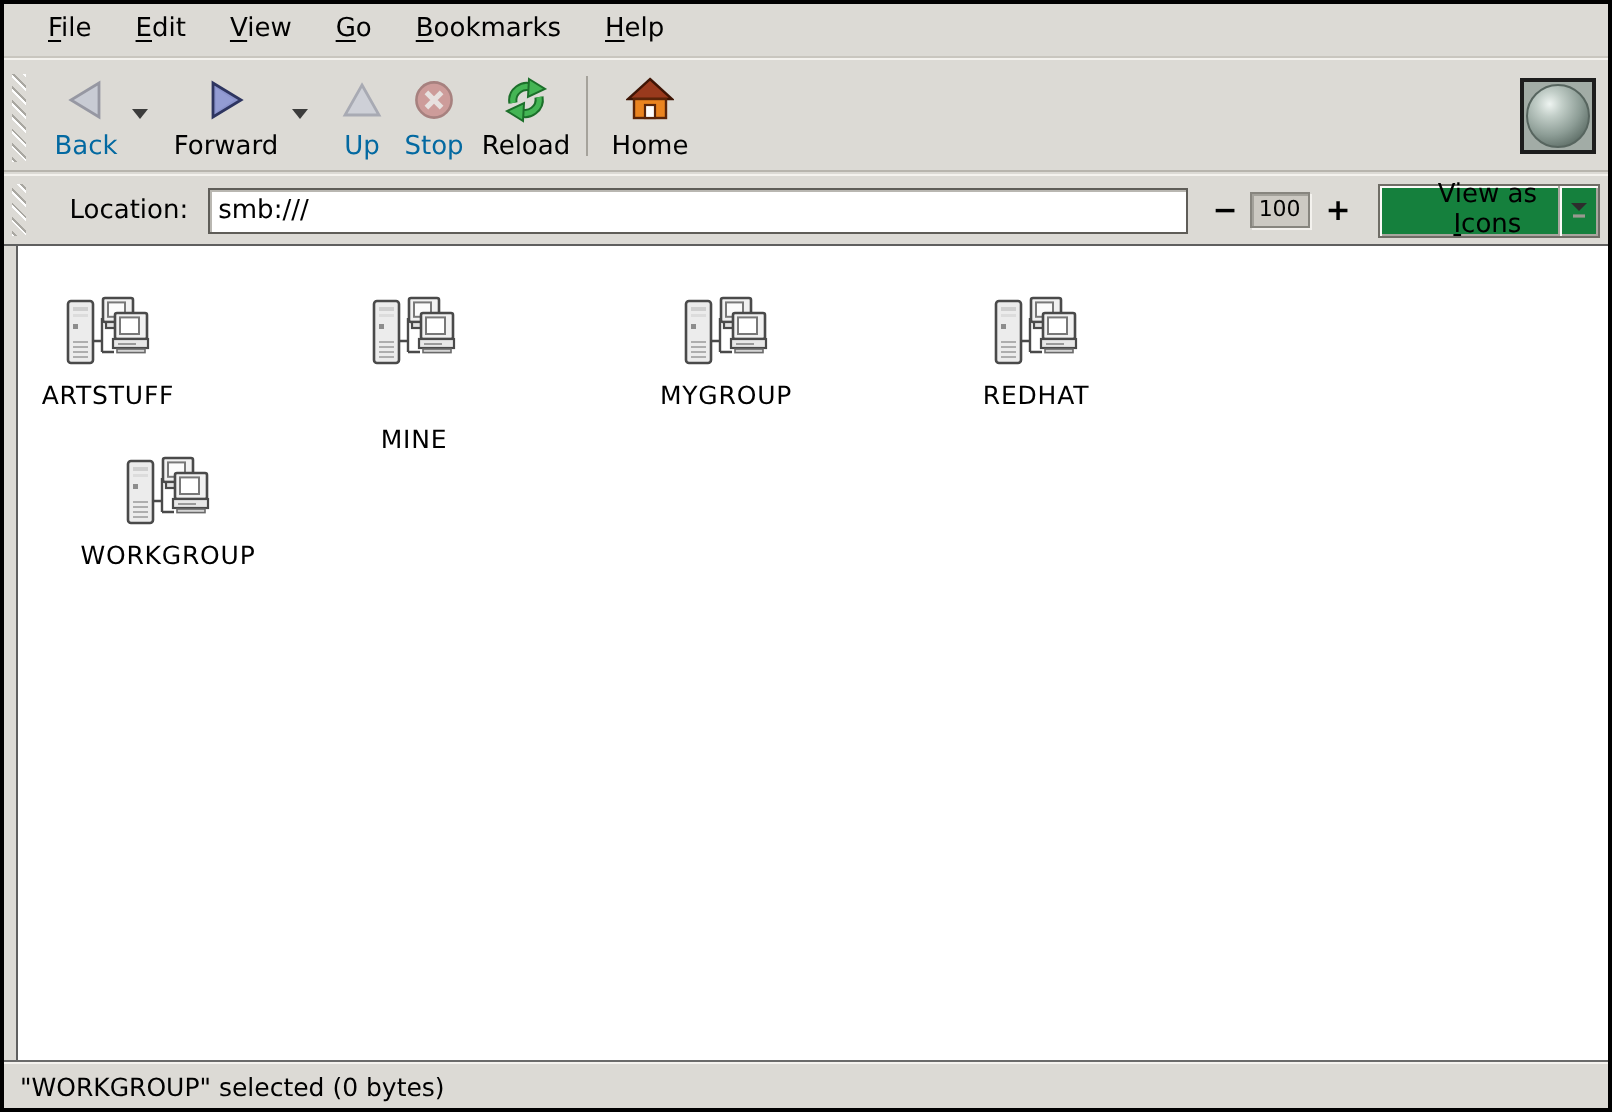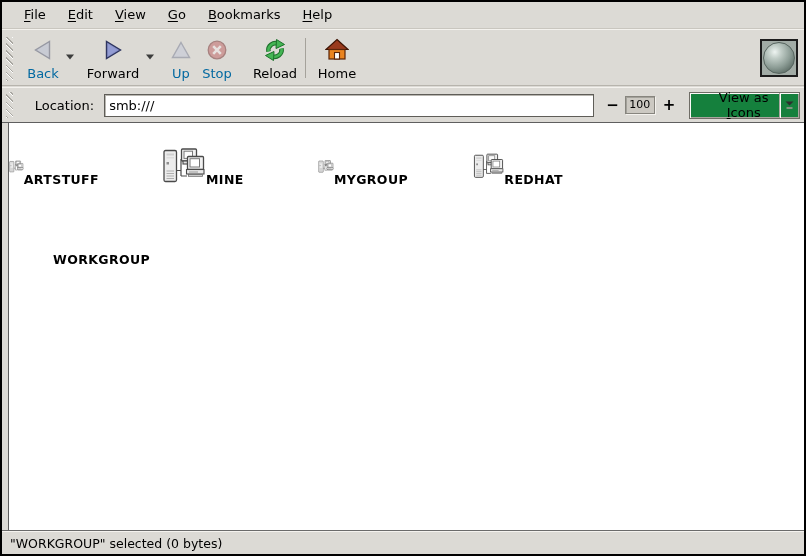--- a/index.html
+++ b/index.html
@@ -34,21 +34,21 @@
   .tb-btn{ display:flex; flex-direction:column; align-items:center; padding-top:1px; }
   .tb-icon{ height:24px; display:flex; align-items:center; justify-content:center; }
   .tb-label{ margin-top:4px; font-size:13px; }
   .dim{ color:#0369a1; }
   .icon-disabled{ opacity:.55; }
   .tb-chevron{ margin-top:17px; padding:0 2px; }
   .w-back{ width:40px; }
   .w-fwd{ width:60px; margin-left:6px;text-align:right; }
   .w-up{ width:32px; margin-left:8px; }
   .w-stop{ width:40px; }
-  .w-reload{ width:52px;margin-left:12px; }
+  .w-reload{ width:52px; }
   .w-home{ width:48px; margin-left:5px; }
   .tb-sep{ width:1px; height:40px; background:#a5a29b; margin:1px 2px 0 4px; }
 
   .throbber{
     position:absolute; top:9px; right:6px; width:38px; height:38px;
     border:2px solid #1d1d1d; background:#a2aca6; padding:1px;
   }
   .throbber .sphere{
     width:32px; height:32px; border-radius:50%;
     background:radial-gradient(circle at 36% 30%, #eef4f1 0%, #c2cec8 22%, #8d9d96 55%, #5d6d66 82%, #495a53 100%);
@@ -91,26 +91,26 @@
   
   .main-wrap{
     position:absolute; top:120px; bottom:23px; left:0; right:0;
     background:#dcdad5; border-top:1px solid #5f5f5f; border-bottom:1px solid #6b6b6b;
   }
   .main{
     position:absolute; left:6px; top:0; right:0; bottom:0;
     background:#fff; border-left:1px solid #5f5f5f;
   }
   .icon-item{
-    position:absolute; width:90px; display:flex; flex-direction:row; align-items:flex-end;font-weight:bold;
+    position:absolute; width:90px; display:flex; flex-direction:column; align-items:center;
   }
   .icon-item .ic{ width:44px; height:40px; }
   .icon-label{ margin-top:3px; font-size:12.5px; letter-spacing:.4px; white-space:nowrap; }
   .pos-0{ left:0;   top:24px; }
-  .pos-1{ left:153px; top:24px; }
+  .pos-1{ left:153px; top:24px;gap:22px; }
   .pos-2{ left:309px; top:24px; }
   .pos-3{ left:464px; top:24px; }
   .pos-4{ left:16px;   top:104px;padding-left:28px; }
 
   
   .statusbar{
     position:absolute; left:0; right:0; bottom:0; height:23px;
     background:#dcdad5; border-top:1px solid #f5f3ef;
     display:flex; align-items:center; padding-left:8px; font-size:12.5px;
   }

